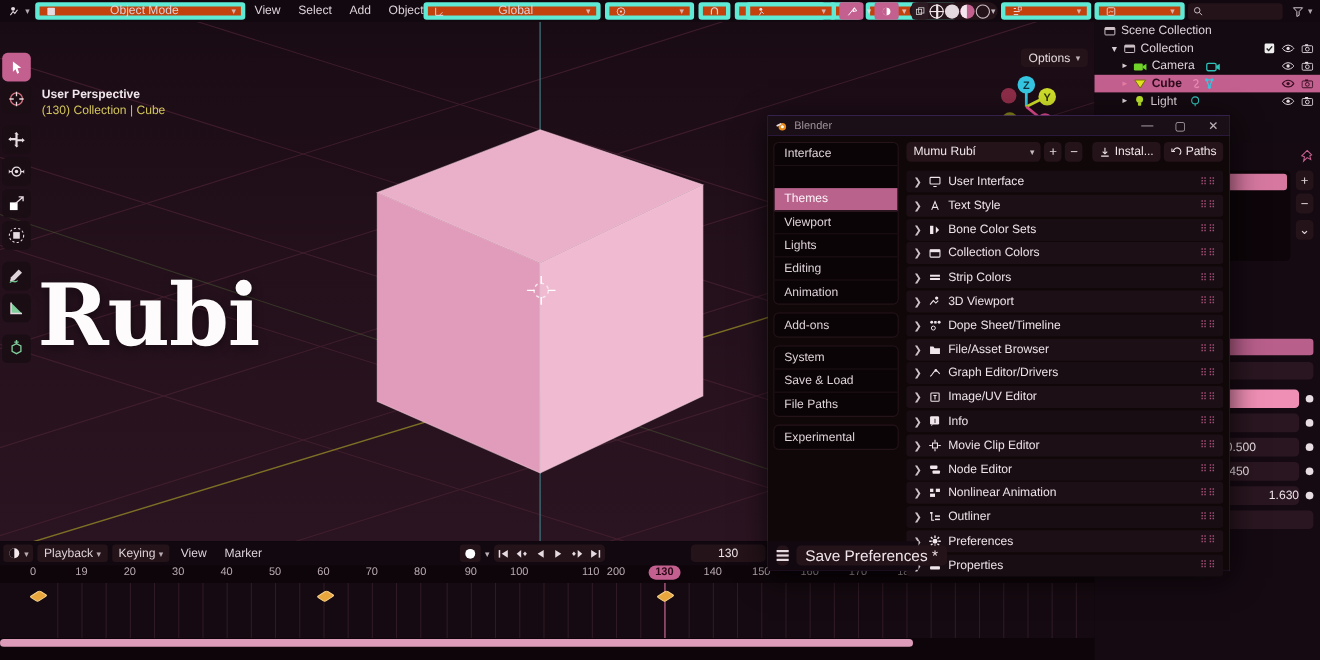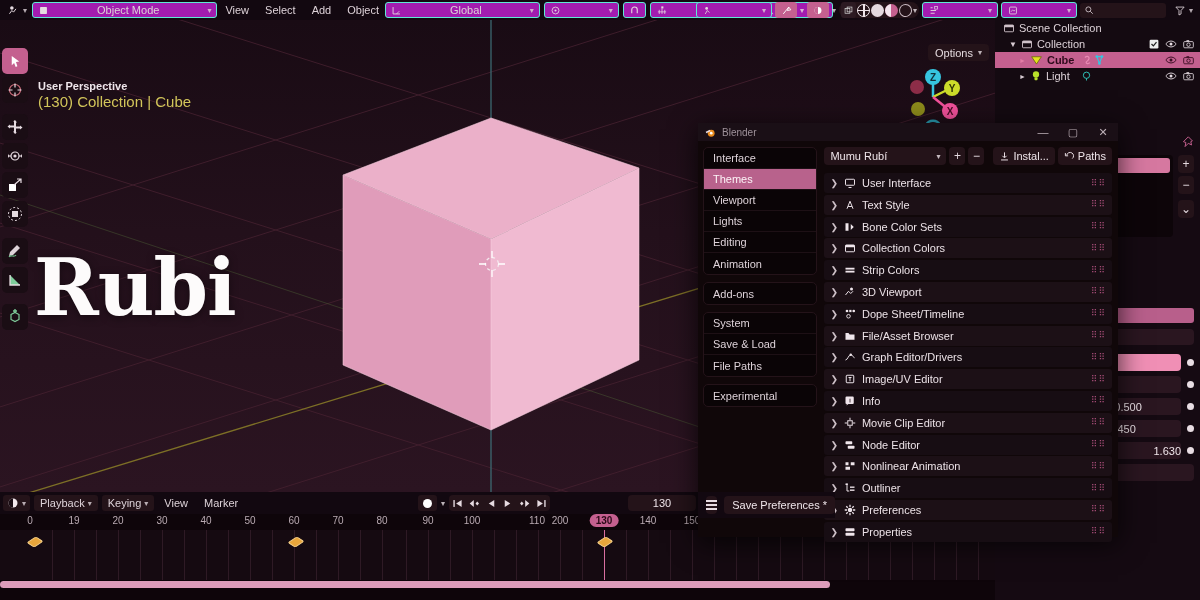--- a/index.html
+++ b/index.html
@@ -7,21 +7,21 @@
   body { font-family:"Liberation Sans", sans-serif; font-size:11px; color:#e6dde2; position:relative; }
 
   .app { position:absolute; inset:0; }
 
   
   .topbar { position:absolute; left:0; top:0; width:1200px; height:20px;
             background:#120810; display:flex; align-items:center; z-index:30; }
   .tb-left { display:flex; align-items:center; gap:0px; padding-left:2px; }
   .tb-btn { display:flex; align-items:center; gap:3px; height:16px; padding:0 5px;
             border-radius:3px; color:#ddd2d8; font-size:11px; white-space:nowrap; }
-  .tb-boxed { background:#a21caf; border:1px solid #5eead4;gap:48px; }
+  .tb-boxed { background:#c2410c; border:4px solid #5eead4;gap:48px; }
   .tb-menu { padding:0 8px; color:#ded3d9; }
   .chev { font-size:8px; opacity:.8; }
   .tb-mid { position:absolute; left:385px; display:flex; align-items:center; gap:4px; }
   .tb-right { position:absolute; right:2px; display:flex; align-items:center; gap:3px; }
   .pinkbtn { background:#c4608f; }
   .icosq { width:18px; height:16px; border-radius:3px; background:#241319;
            display:flex; align-items:center; justify-content:center; }
   .shadegrp { display:flex; align-items:center; background:#241319; border-radius:8px; height:16px; padding:0 2px; gap:1px;}
   .shadecircle { width:13px;height:13px;border-radius:50%;}
   .searchbox { width:86px;height:15px;background:#241319;border-radius:3px;display:flex;align-items:center;padding:0 4px;gap:3px;}
@@ -29,21 +29,21 @@
   
   .viewport { position:absolute; left:0; top:20px; width:995px; height:472px;
               background:#1c0d16; overflow:hidden; }
   .vp-bg { position:absolute; inset:0;
       background:
         linear-gradient(to bottom, #190b14 0%, #23101b 45%, #2b1421 100%);
   }
 
   .vp-overlay-text { position:absolute; left:38px; top:59px; line-height:15px; pointer-events:none;}
   .vp-persp { color:#efe6eb; font-size:11px; font-weight:bold; }
-  .vp-coll { color:#d2c55a; font-size:15px; }
+  .vp-coll { color:#d2c55a; font-size:11px; }
 
   .bigword { position:absolute; left:34px; top:222px; font-family:"DejaVu Serif", serif;
              font-weight:bold; font-size:78px; color:#fdfbfb; letter-spacing:-1px;
              text-shadow:0 2px 10px rgba(0,0,0,.45); }
 
   
   .toolcol { position:absolute; left:2px; top:28px; width:28px; display:flex; flex-direction:column; gap:3px; z-index:12;}
   .toolbtn { width:26px; height:26px; border-radius:5px; background:#1a0d14;
              display:flex; align-items:center; justify-content:center; color:#ded3d9;}
   .toolbtn.active { background:#c4608f; }
@@ -92,35 +92,35 @@
   .tl-scroll { position:absolute; left:0; top:88px; width:995px; height:9px; }
   .tl-scroll-bar { position:absolute; left:0; top:1px; height:7px; background:#dd9cba; border-radius:4px;}
 
   .tbtn { display:flex;align-items:center;gap:3px;height:16px;padding:0 6px;border-radius:3px;
           background:#241319;color:#ded3d9;font-size:11px;}
   .tgroup { display:flex;align-items:center;background:#241319;border-radius:4px;height:16px;padding:0 3px;gap:5px;}
   .frmfield { width:68px;height:16px;background:#241319;border-radius:4px;display:flex;
               align-items:center;justify-content:center;color:#eee4e9;font-size:11px;}
 
   
-  .prefwin { position:absolute; left:698px; top:123px; width:420px; height:414px;
+  .prefwin { position:absolute; left:698px; top:105px; width:420px; height:414px;
              background:#8b5cf6; z-index:40; box-shadow:0 6px 26px rgba(0,0,0,.75);}
   .pw-title { height:18px; background:#1a0f16; display:flex; align-items:center; gap:6px; padding-left:7px;}
   .pw-title-label { font-size:10px; color:#9f929a; }
   .pw-wbtns { margin-left:auto; display:flex; }
   .pw-wbtn { width:30px; height:18px; display:flex; align-items:center; justify-content:center;
              color:#bdb0b7; font-size:11px;}
   .pw-main { position:absolute; left:0; top:18px; right:0; bottom:0; background:#100709; display:flex;}
 
   .pw-side { width:130px; padding:6px 5px; display:flex; flex-direction:column; gap:0;}
   .sgroup { background:#0a0406; border-radius:5px; overflow:hidden; margin-bottom:7px; border:1px solid #241319;}
   .sitem { height:21px; display:flex; align-items:center; padding-left:9px; font-size:11px;
            color:#ded3d9; border-bottom:1px solid #1d1015;}
   .sitem:last-child{border-bottom:none;}
-  .sitem.active { background:#b8628c; color:#fdf4f8; }
+  .sitem.active { background:#b8628c; color:#fdf4f8;margin-top:20px; }
 
   .pw-content { flex:1; padding:6px 6px 0 2px; }
   .pw-toprow { display:flex; align-items:center; gap:3px; margin-bottom:8px;}
   .themesel { width:122px; height:18px; background:#241319; border-radius:4px;
               display:flex; align-items:center; padding:0 6px; color:#efe5ea; font-size:11px;}
   .sqbtn { width:16px;height:18px;background:#241319;border-radius:4px;display:flex;
            align-items:center;justify-content:center;color:#e2d7dd;font-size:12px;}
   .wbtn2 { height:18px;background:#241319;border-radius:4px;display:flex;align-items:center;
            gap:3px;padding:0 6px;color:#efe5ea;font-size:11px;}
   .cat { height:20px; margin-bottom:1.8px; border-radius:3px; background:#1c1016;
@@ -128,21 +128,21 @@
   .cat:nth-child(odd){ background:#170d13; }
   .grip { margin-left:auto; color:#a24b74; font-size:9px; letter-spacing:1px; line-height:5px;}
   .catchev { color:#cfc2c9; font-size:9px; }
 
   .prefs-footer { position:absolute; left:698px; top:492px; width:137px; height:26px;
                   background:#120810; display:flex; align-items:center; gap:7px; padding-left:8px; z-index:45;}
   .hamb { width:20px;height:18px;background:#241319;border-radius:4px;display:flex;flex-direction:column;
           align-items:center;justify-content:center;gap:2.5px;}
   .hamb i { width:11px;height:1.6px;background:#e6dbe1;display:block;}
   .savepref { height:18px;background:#241319;border-radius:4px;display:flex;align-items:center;
-              padding:0 8px;color:#efe5ea;font-size:11px;white-space:nowrap;}
+              padding:0 8px;color:#efe5ea;font-size:14px;white-space:nowrap;}
   svg { display:block; }
 </style>
 </head>
 <body>
 
 <div class="app">
 
   <div class="topbar">
     <div class="tb-left">
       <div class="tb-btn">
@@ -419,20 +419,43 @@
       <svg width="12" height="12" viewBox="0 0 16 16">
           <rect x="2" y="4" width="12" height="9" rx="1" stroke="#cfc2c9" stroke-width="1.2" fill="none"></rect>
           <rect x="2" y="4" width="12" height="3" fill="#cfc2c9"></rect>
         </svg>
       <span>Collection</span>
       <div class="ol-icons">
         <svg width="10" height="10" viewBox="0 0 16 16">
             <rect x="1" y="1" width="14" height="14" rx="2" fill="#eee"></rect>
             <path d="M4 8l3 3 5-6" stroke="#222" stroke-width="2" fill="none"></path>
           </svg>
+        <svg width="12" height="10" viewBox="0 0 16 12">
+            <path d="M1 6s2.7-4 7-4 7 4 7 4-2.7 4-7 4-7-4-7-4z" stroke="#e8dee4" stroke-width="1.2" fill="none"></path>
+            <circle cx="8" cy="6" r="2" fill="#e8dee4"></circle>
+          </svg>
+        <svg width="11" height="10" viewBox="0 0 16 13">
+            <rect x="1" y="3" width="14" height="9" rx="1.5" stroke="#e8dee4" stroke-width="1.2" fill="none"></rect>
+            <circle cx="8" cy="7.5" r="2.5" stroke="#e8dee4" stroke-width="1.2" fill="none"></circle>
+            <rect x="5" y="1" width="4" height="2" fill="#e8dee4"></rect>
+          </svg>
+      </div>
+    </div>
+    <div class="ol-row" style="padding-left:24px;">
+      <span style="font-size:7px;color:#d8ccd3;">►</span>
+      <svg width="13" height="11" viewBox="0 0 16 13">
+          <rect x="1" y="3" width="10" height="8" rx="1.5" fill="#6fd32a"></rect>
+          <path d="M11 6l4-2.5v7L11 8z" fill="#6fd32a"></path>
+        </svg>
+      <span>Camera</span>
+      <svg width="14" height="11" viewBox="0 0 16 13" style="margin-left:6px;">
+          <rect x="1" y="3" width="10" height="8" rx="1.5" stroke="#2ec2b8" stroke-width="1.4" fill="none"></rect>
+          <path d="M11 6l4-2.5v7L11 8z" fill="#2ec2b8"></path>
+        </svg>
+      <div class="ol-icons">
         <svg width="12" height="10" viewBox="0 0 16 12">
             <path d="M1 6s2.7-4 7-4 7 4 7 4-2.7 4-7 4-7-4-7-4z" stroke="#e8dee4" stroke-width="1.2" fill="none"></path>
             <circle cx="8" cy="6" r="2" fill="#e8dee4"></circle>
           </svg>
         <svg width="11" height="10" viewBox="0 0 16 13">
             <rect x="1" y="3" width="14" height="9" rx="1.5" stroke="#e8dee4" stroke-width="1.2" fill="none"></rect>
             <circle cx="8" cy="7.5" r="2.5" stroke="#e8dee4" stroke-width="1.2" fill="none"></circle>
             <rect x="5" y="1" width="4" height="2" fill="#e8dee4"></rect>
           </svg>
       </div>

